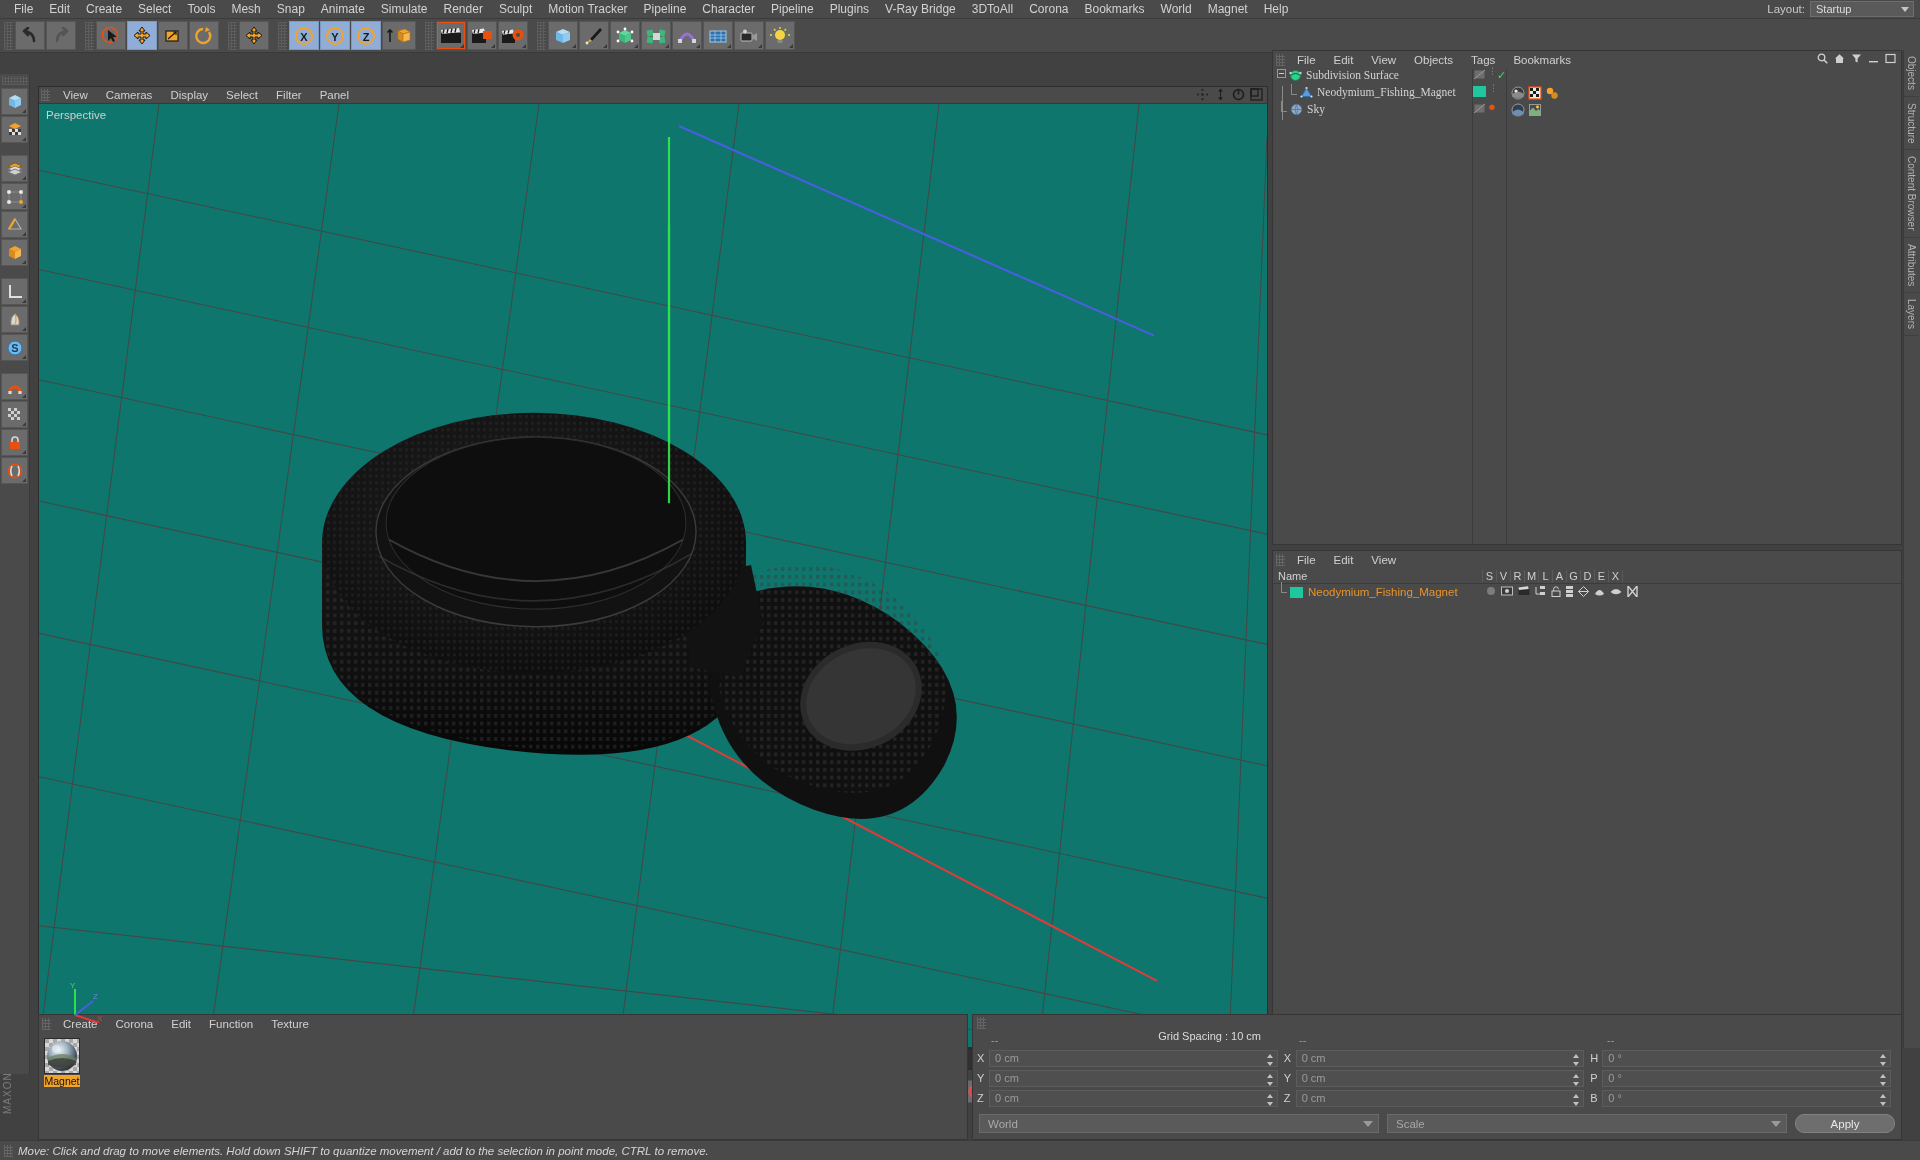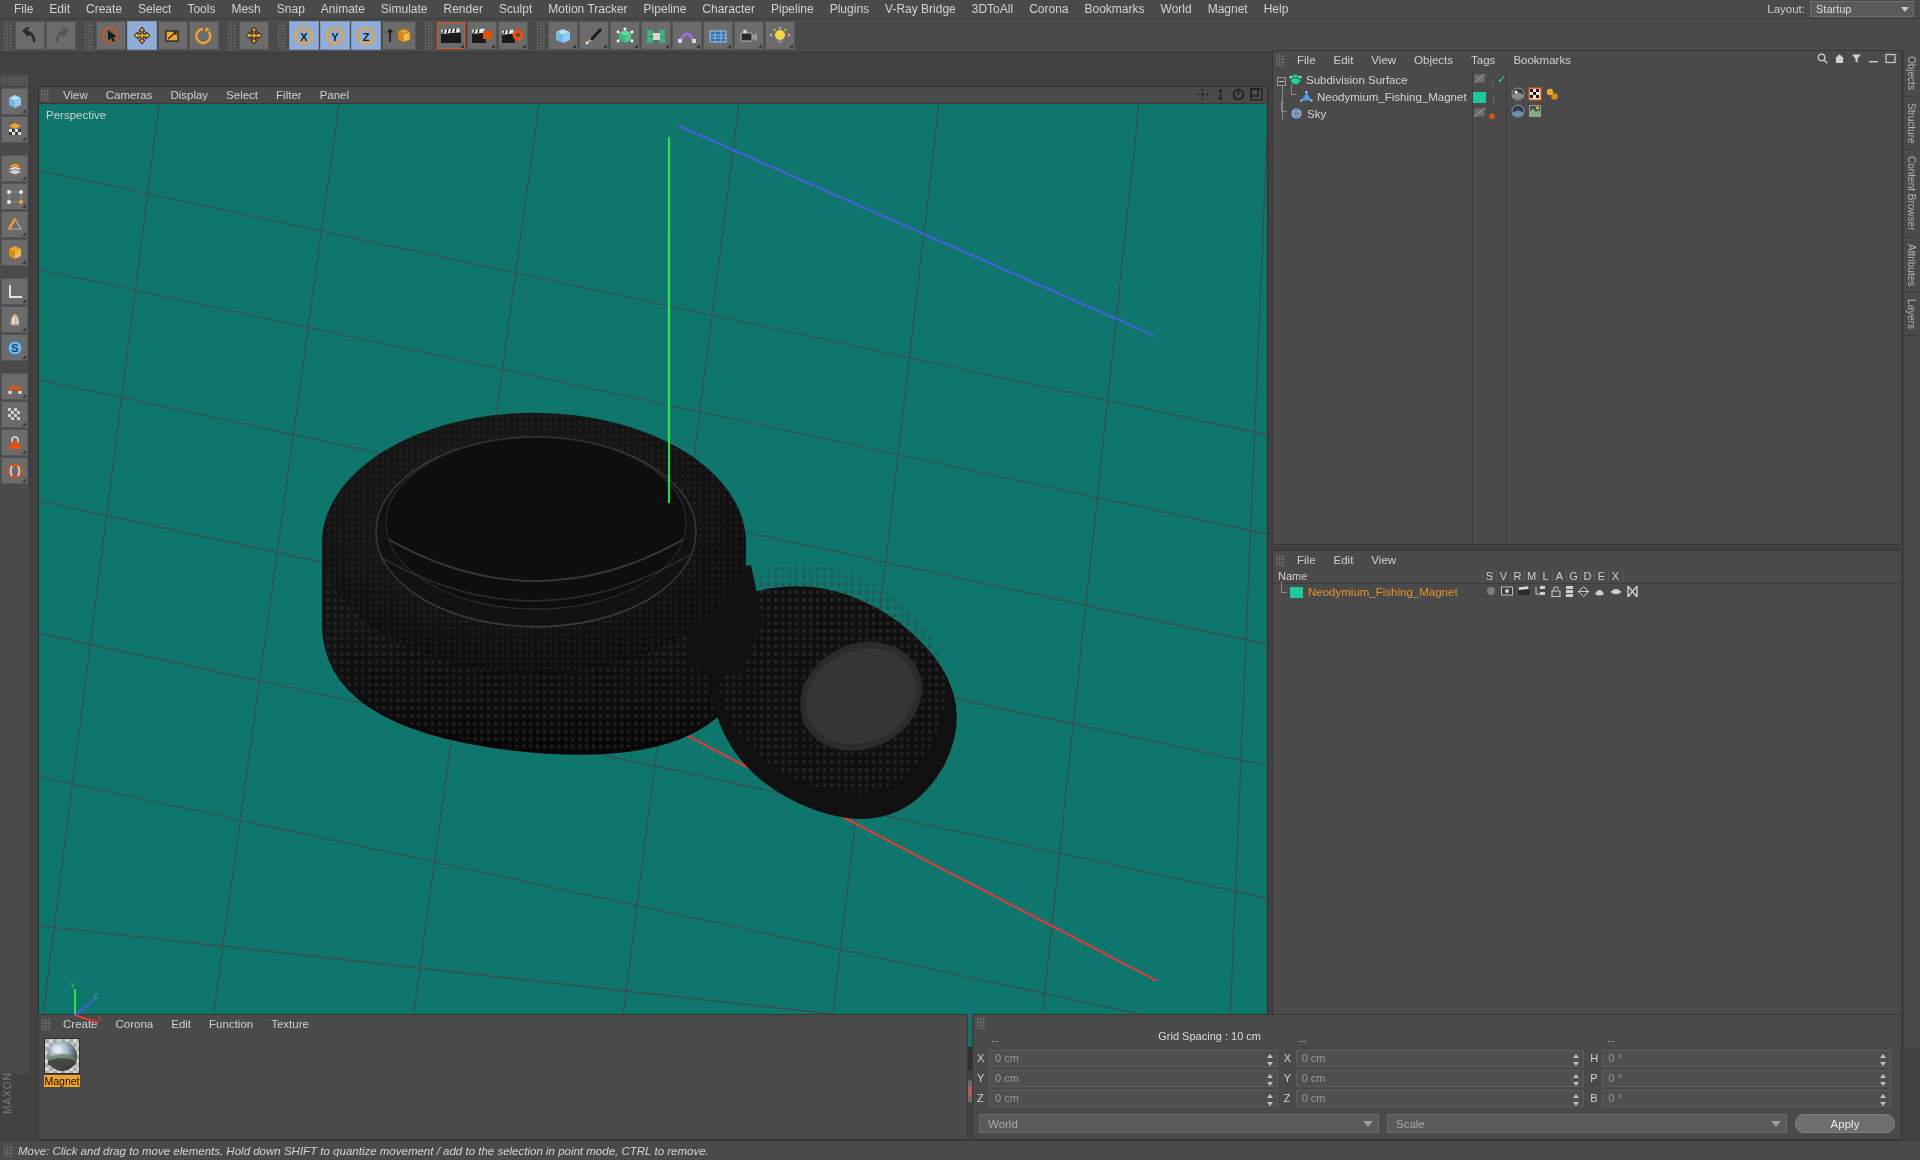--- a/index.html
+++ b/index.html
@@ -134,21 +134,21 @@
     opacity:.6;
   }
   .picons { margin-left:auto; display:flex; gap:6px; padding-right:5px; align-items:center;}
 
   
   .om { position:absolute; left:0; right:0; top:0; height:495px; background:#4a4a4a;border:1px solid #363636;}
   .om-body { position:absolute;left:0;right:0;top:18px;bottom:0;background:#4a4a4a; display:flex;}
   .om-tree { width:200px; background:#4a4a4a; border-right:1px solid #3c3c3c;}
   .om-cols { width:34px; background:#4a4a4a; border-right:1px solid #3c3c3c;}
   .om-tags { flex:1; background:#4a4a4a; }
-  .om-row { height:17px; display:flex; align-items:flex-end; font-size:11.5px; color:#d3d3d3; padding-left:4px; white-space:nowrap;}
+  .om-row { height:17px; display:flex; align-items:flex-start; font-size:11.5px; color:#d3d3d3; padding-left:4px; white-space:nowrap;font-family:Liberation Serif, serif;}
   .tri { width:9px;height:9px;border:1px solid #9a9a9a;position:relative;margin-right:3px;flex:none;background:#4a4a4a;}
   .tri:before{content:"";position:absolute;left:1px;top:3px;width:5px;height:1px;background:#cfcfcf;}
   .elbow { width:13px;height:17px;flex:none;position:relative;}
   .elbow:before{content:"";position:absolute;left:4px;top:-2px;width:1px;height:10px;background:#8a8a8a;}
   .elbow:after{content:"";position:absolute;left:4px;top:8px;width:6px;height:1px;background:#8a8a8a;}
   .vline{position:absolute;left:9px;top:17px;width:1px;height:34px;background:#8a8a8a;}
   .obj-ico { width:13px;height:13px;margin-right:4px;flex:none; }
   .dots { width:7px; text-align:center; color:#8e8e8e; font-size:9px; line-height:5px; }
   .swatch { width:13px;height:11px;display:inline-block; }
 

